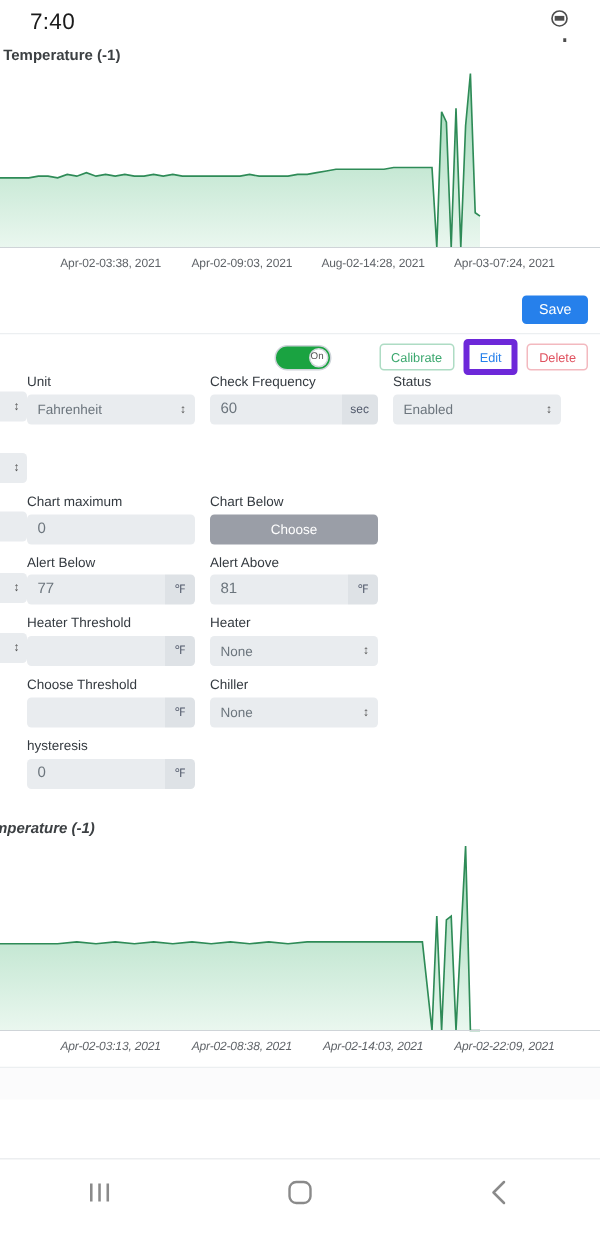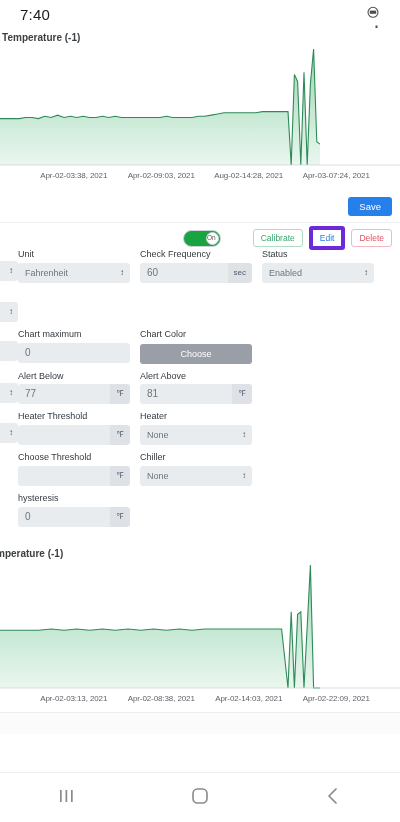--- a/index.html
+++ b/index.html
@@ -264,21 +264,21 @@
         <div class="fcol clip">
           <div style="height:12px"></div>
           <div class="stub-input"></div>
         </div>
         <div class="fcol c1">
           <div class="flabel">Chart maximum</div>
           <div class="fctl">
             <div class="finput solo">0</div>
           </div>
         </div>
-        <div class="fcol c2"><div class="flabel">Chart Color</div><button class="btn-choose">Choose</button></div>
+        <div class="fcol c2"><div class="flabel">Chart Below</div><button class="btn-choose">Choose</button></div>
       </div>
       <div class="frow">
         <div class="fcol clip">
           <div style="height:12px"></div>
           <div class="stub-select">
             <span class="caret">↕</span>
           </div>
         </div>
         <div class="fcol c1">
           <div class="flabel">Alert Below</div>
@@ -334,21 +334,21 @@
           <div class="flabel">hysteresis</div>
           <div class="fctl">
             <div class="finput">0</div>
             <div class="funit">℉</div>
           </div>
         </div>
       </div>
     </div>
 </div>
 
-<div class="chart-block" style="height:168px;">
+<div class="chart-block" style="height:168px;font-style:italic;">
   <div class="chart-title">mperature (-1)</div>
   <div class="chart-area" style="height:133px;">
     <svg viewBox="0 0 400 133" preserveAspectRatio="none">
       <defs>
         <linearGradient id="gradBot" x1="0" y1="0" x2="0" y2="1">
           <stop offset="0%" stop-color="#9bd6b4"></stop>
           <stop offset="100%" stop-color="#eaf7ef"></stop>
         </linearGradient>
       </defs>
       <g id="botChartG">

